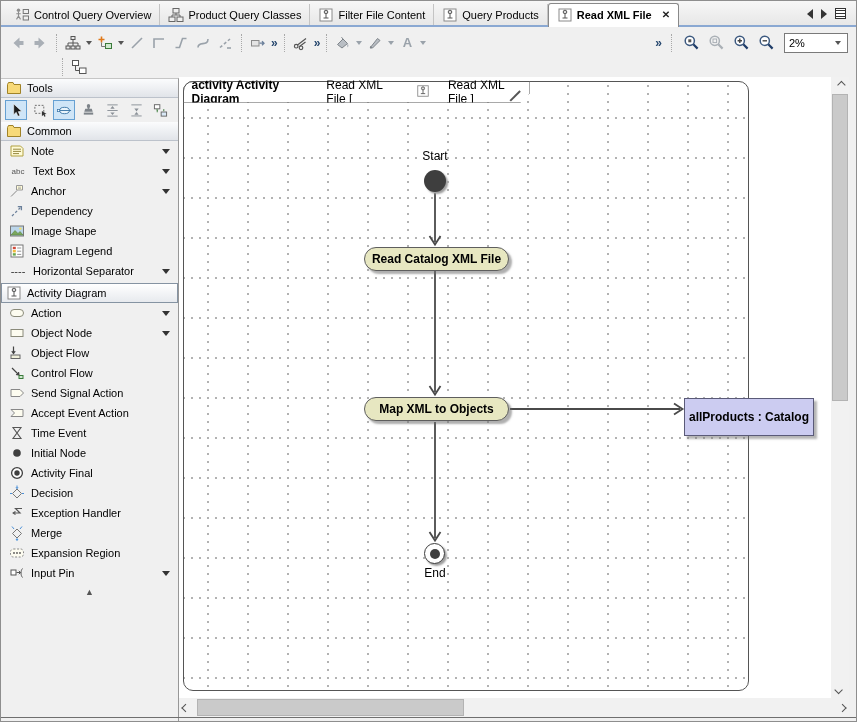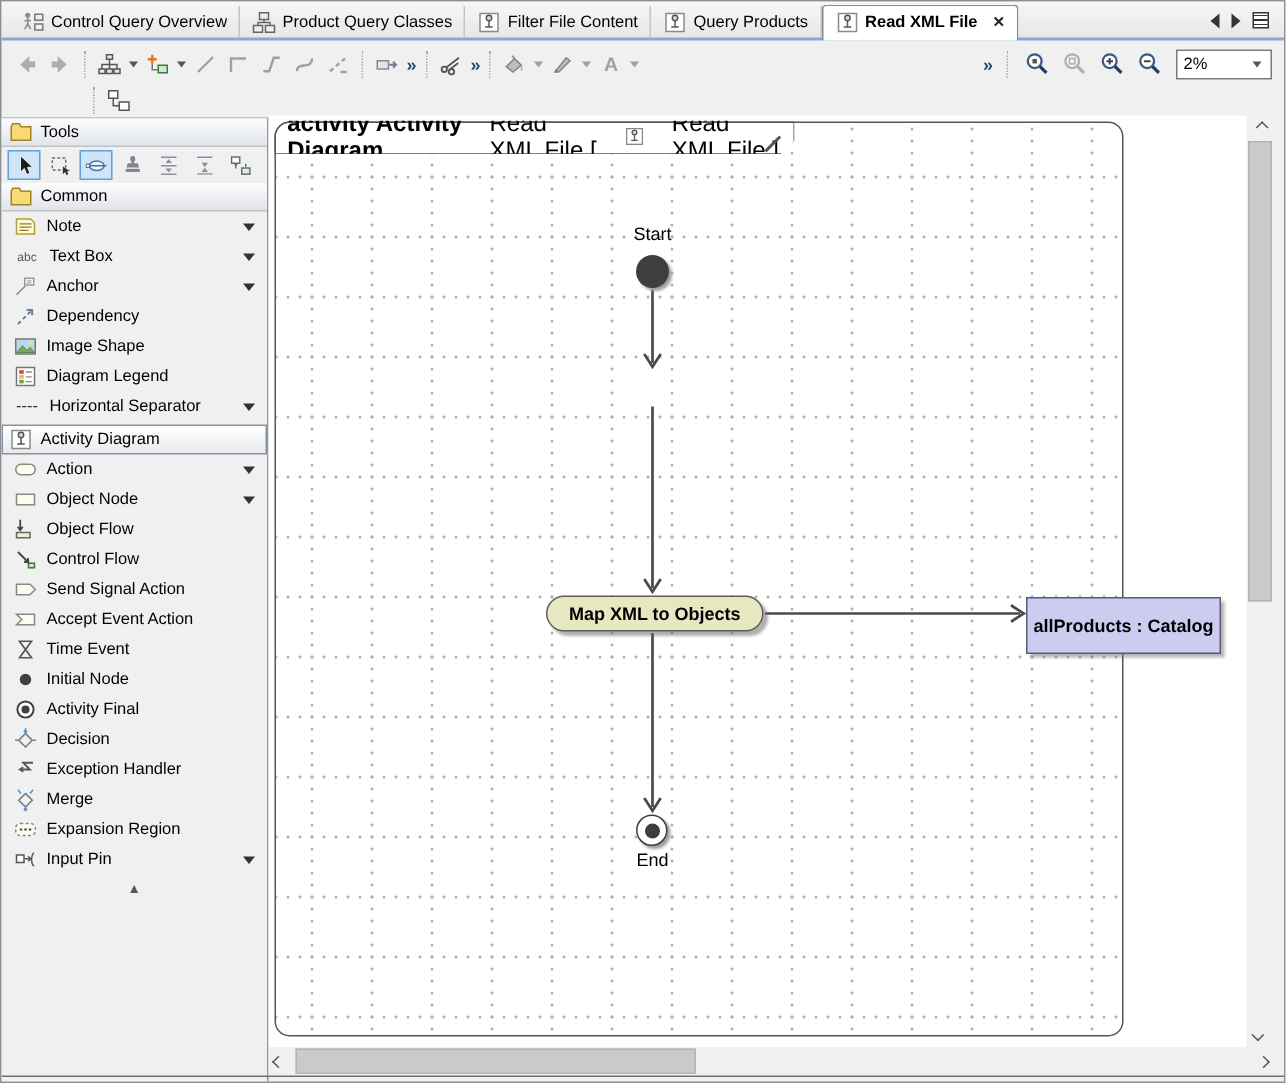--- a/index.html
+++ b/index.html
@@ -64,21 +64,21 @@
   #canvas { position:absolute; left:178px; top:76px; width:652px; height:621px;
             background:#fff; overflow:hidden; }
   #frame { position:absolute; left:4px; top:4px; width:566px; height:610px;
            border:1.5px solid #555; border-radius:10px;
            background-image:
              radial-gradient(circle, #b2b2b2 0.9px, rgba(0,0,0,0) 1.15px),
              radial-gradient(circle, #b2b2b2 0.9px, rgba(0,0,0,0) 1.15px);
            background-size:8px 40px, 40px 8px; background-position:4px 16px, 4px 16px; }
   #frameheader { position:absolute; left:-1.5px; top:-1.5px; width:347px; height:22px;
                  background:#fff; border:1.5px solid #555; border-top-left-radius:10px;
-                 display:flex; align-items:center; gap:17px; padding:0 8px; font-size:16px;
+                 display:flex; align-items:center; gap:17px; padding:0 8px; font-size:12px;
                  clip-path:polygon(0 0,100% 0,100% calc(100% - 9px),calc(100% - 9px) 100%,0 100%); }
   #framecut { position:absolute; left:324px; top:13.2px; width:14px; height:1.5px;
               background:#555; transform:rotate(-45deg); }
   .node-action { position:absolute; width:145px; height:24px; background:#e7e7c1;
                  border:1.4px solid #5e5e5e; border-radius:12px;
                  box-shadow:3px 3px 2px rgba(110,110,110,.55);
                  display:flex; align-items:center; justify-content:center;
                  font-weight:bold; font-size:12px; z-index:3; }
   .node-object { position:absolute; width:130px; height:38px; background:#ccccf1;
                  border:1.4px solid #5a5a78; box-shadow:2.5px 2.5px 2px rgba(110,110,110,.5);
@@ -615,20 +615,23 @@
         <path d="M331 332H501"></path>
         <polyline points="495,326.5 503.5,332 495,337.5"></polyline>
         <path d="M256 345V461"></path>
         <polyline points="250.5,455 256,463.5 261.5,455"></polyline>
       </g>
     </svg>
 
     <div class="dlabel" style="left:216px; top:72px;">Start</div>
     <div class="node-initial" style="left:245px; top:93px;"></div>
 
+    <div class="node-action" style="left:185px; top:170px;">
+      <span>Read Catalog XML File</span>
+    </div>
 
     <div class="node-action" style="left:185px; top:320px;">
       <span>Map XML to Objects</span>
     </div>
 
     <div class="node-object" style="left:505px; top:321px;">
       <span>allProducts : Catalog</span>
     </div>
 
     <div class="node-final" style="left:245px; top:466px;">

